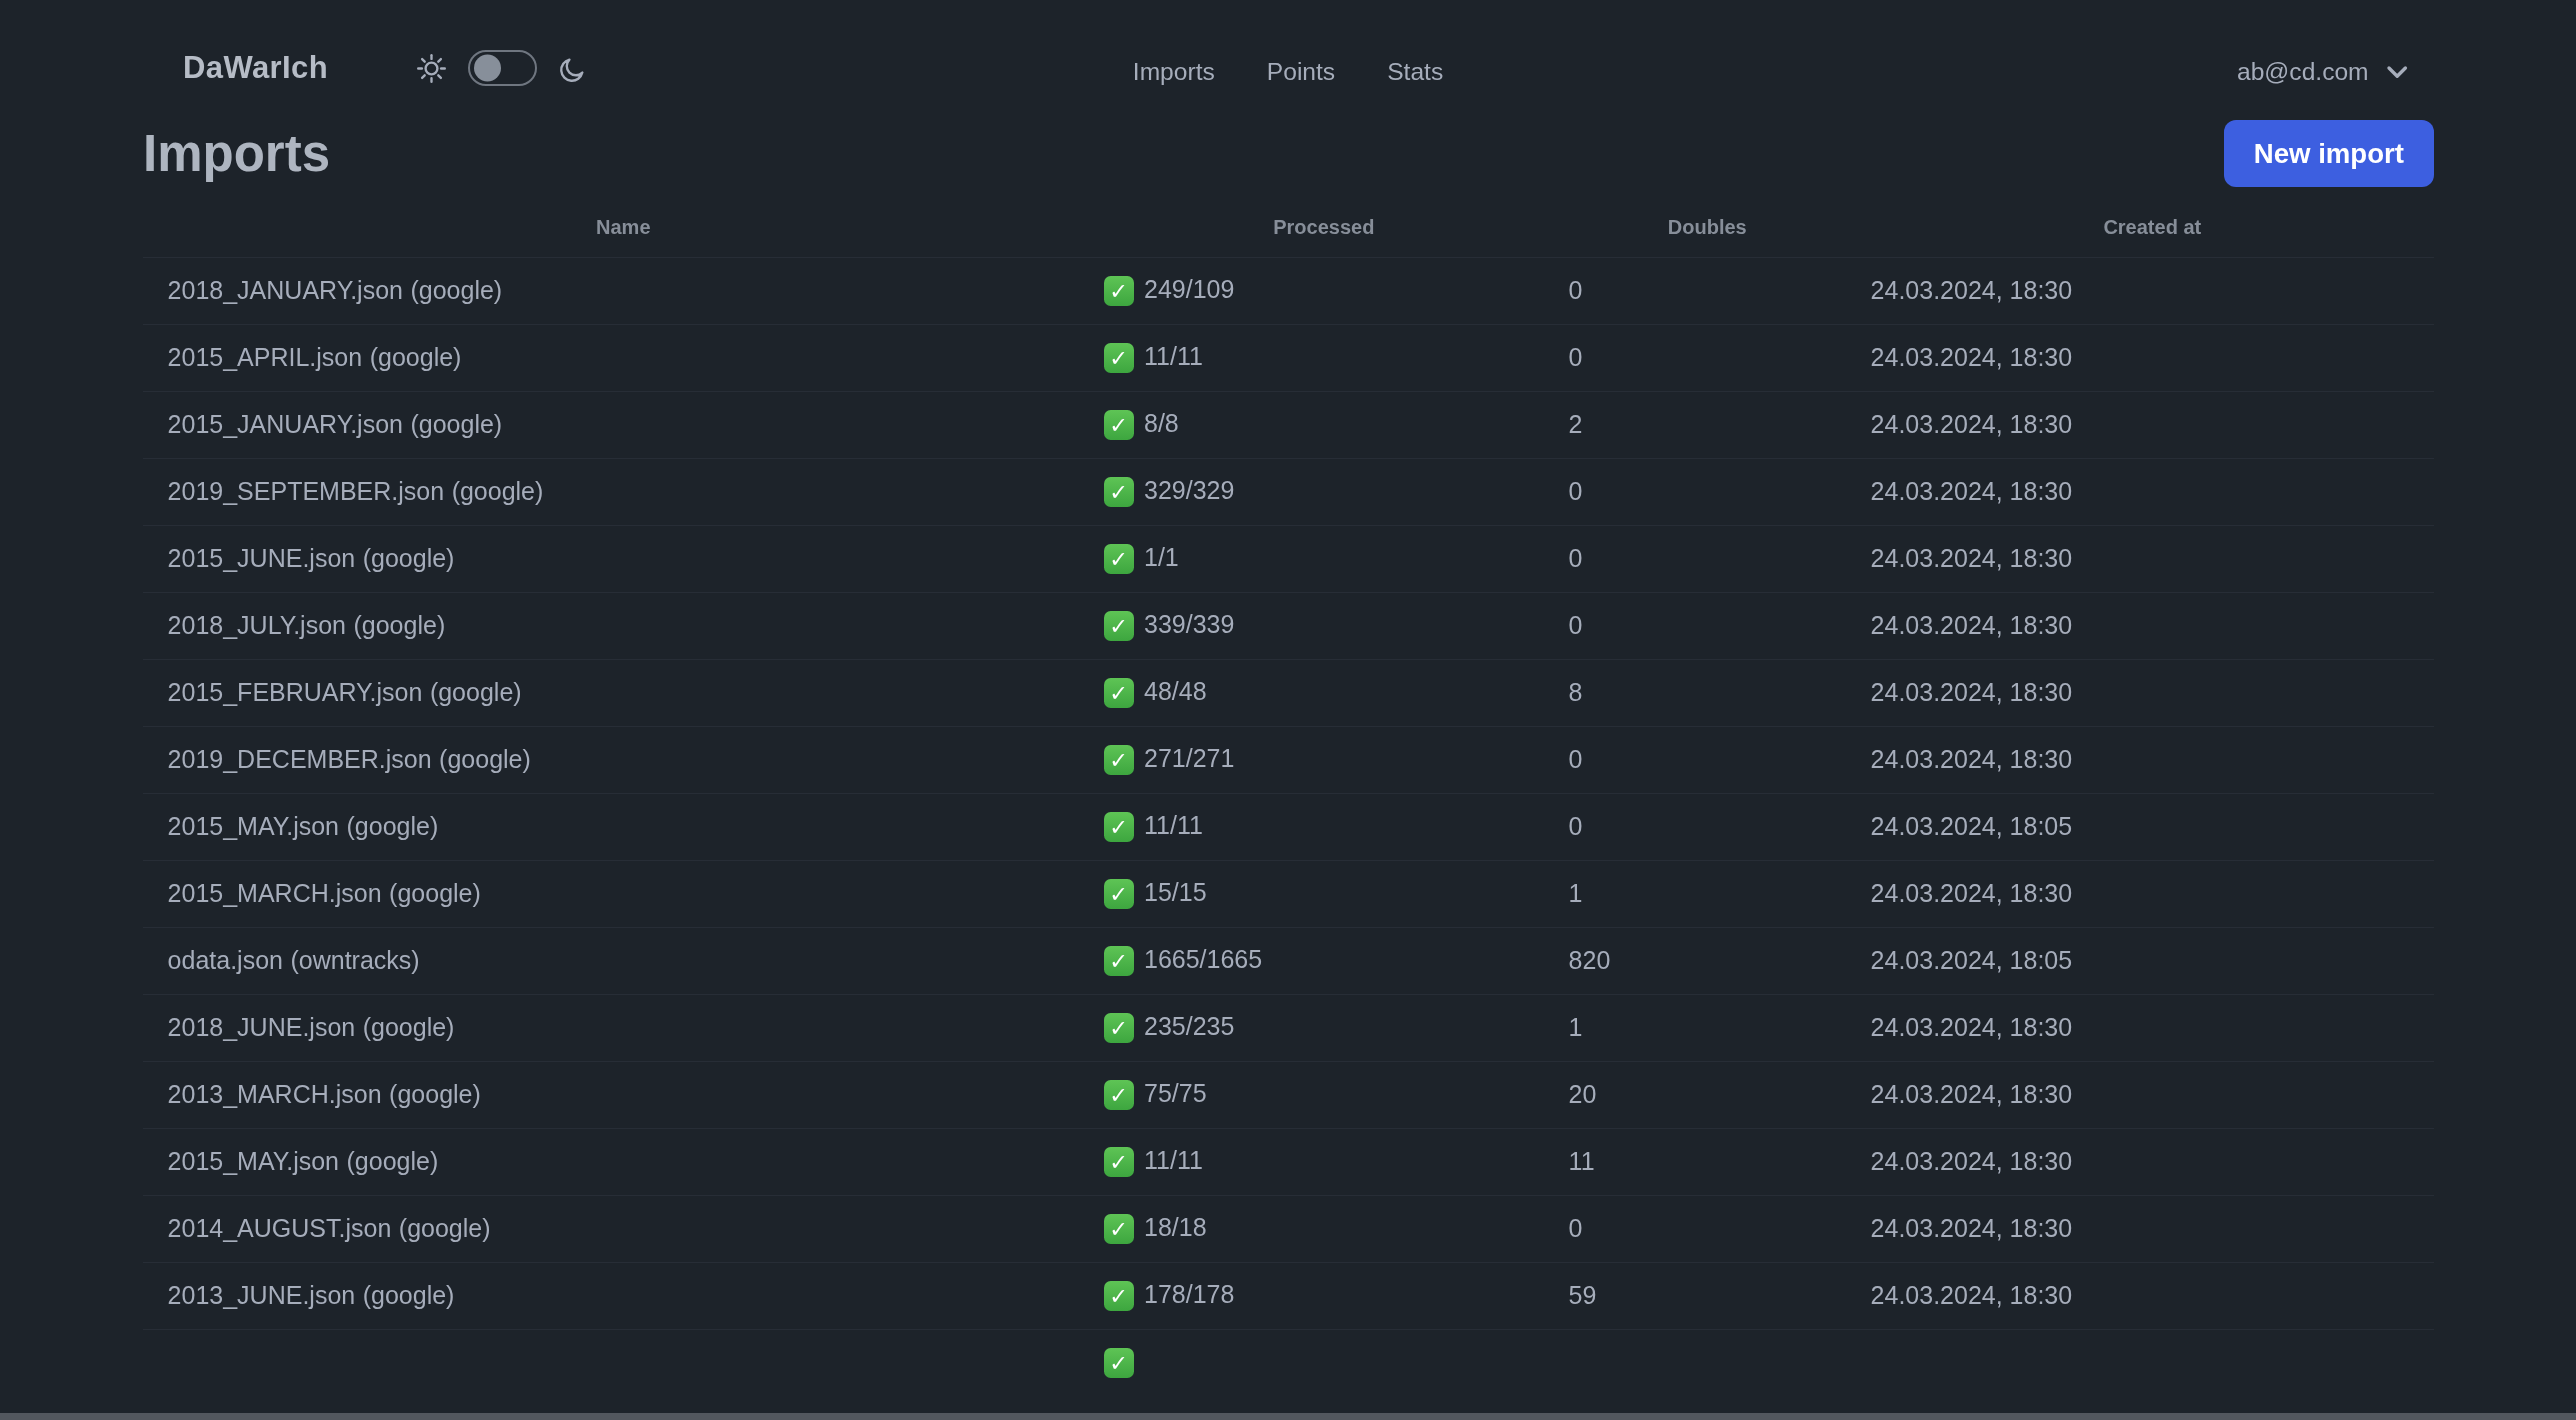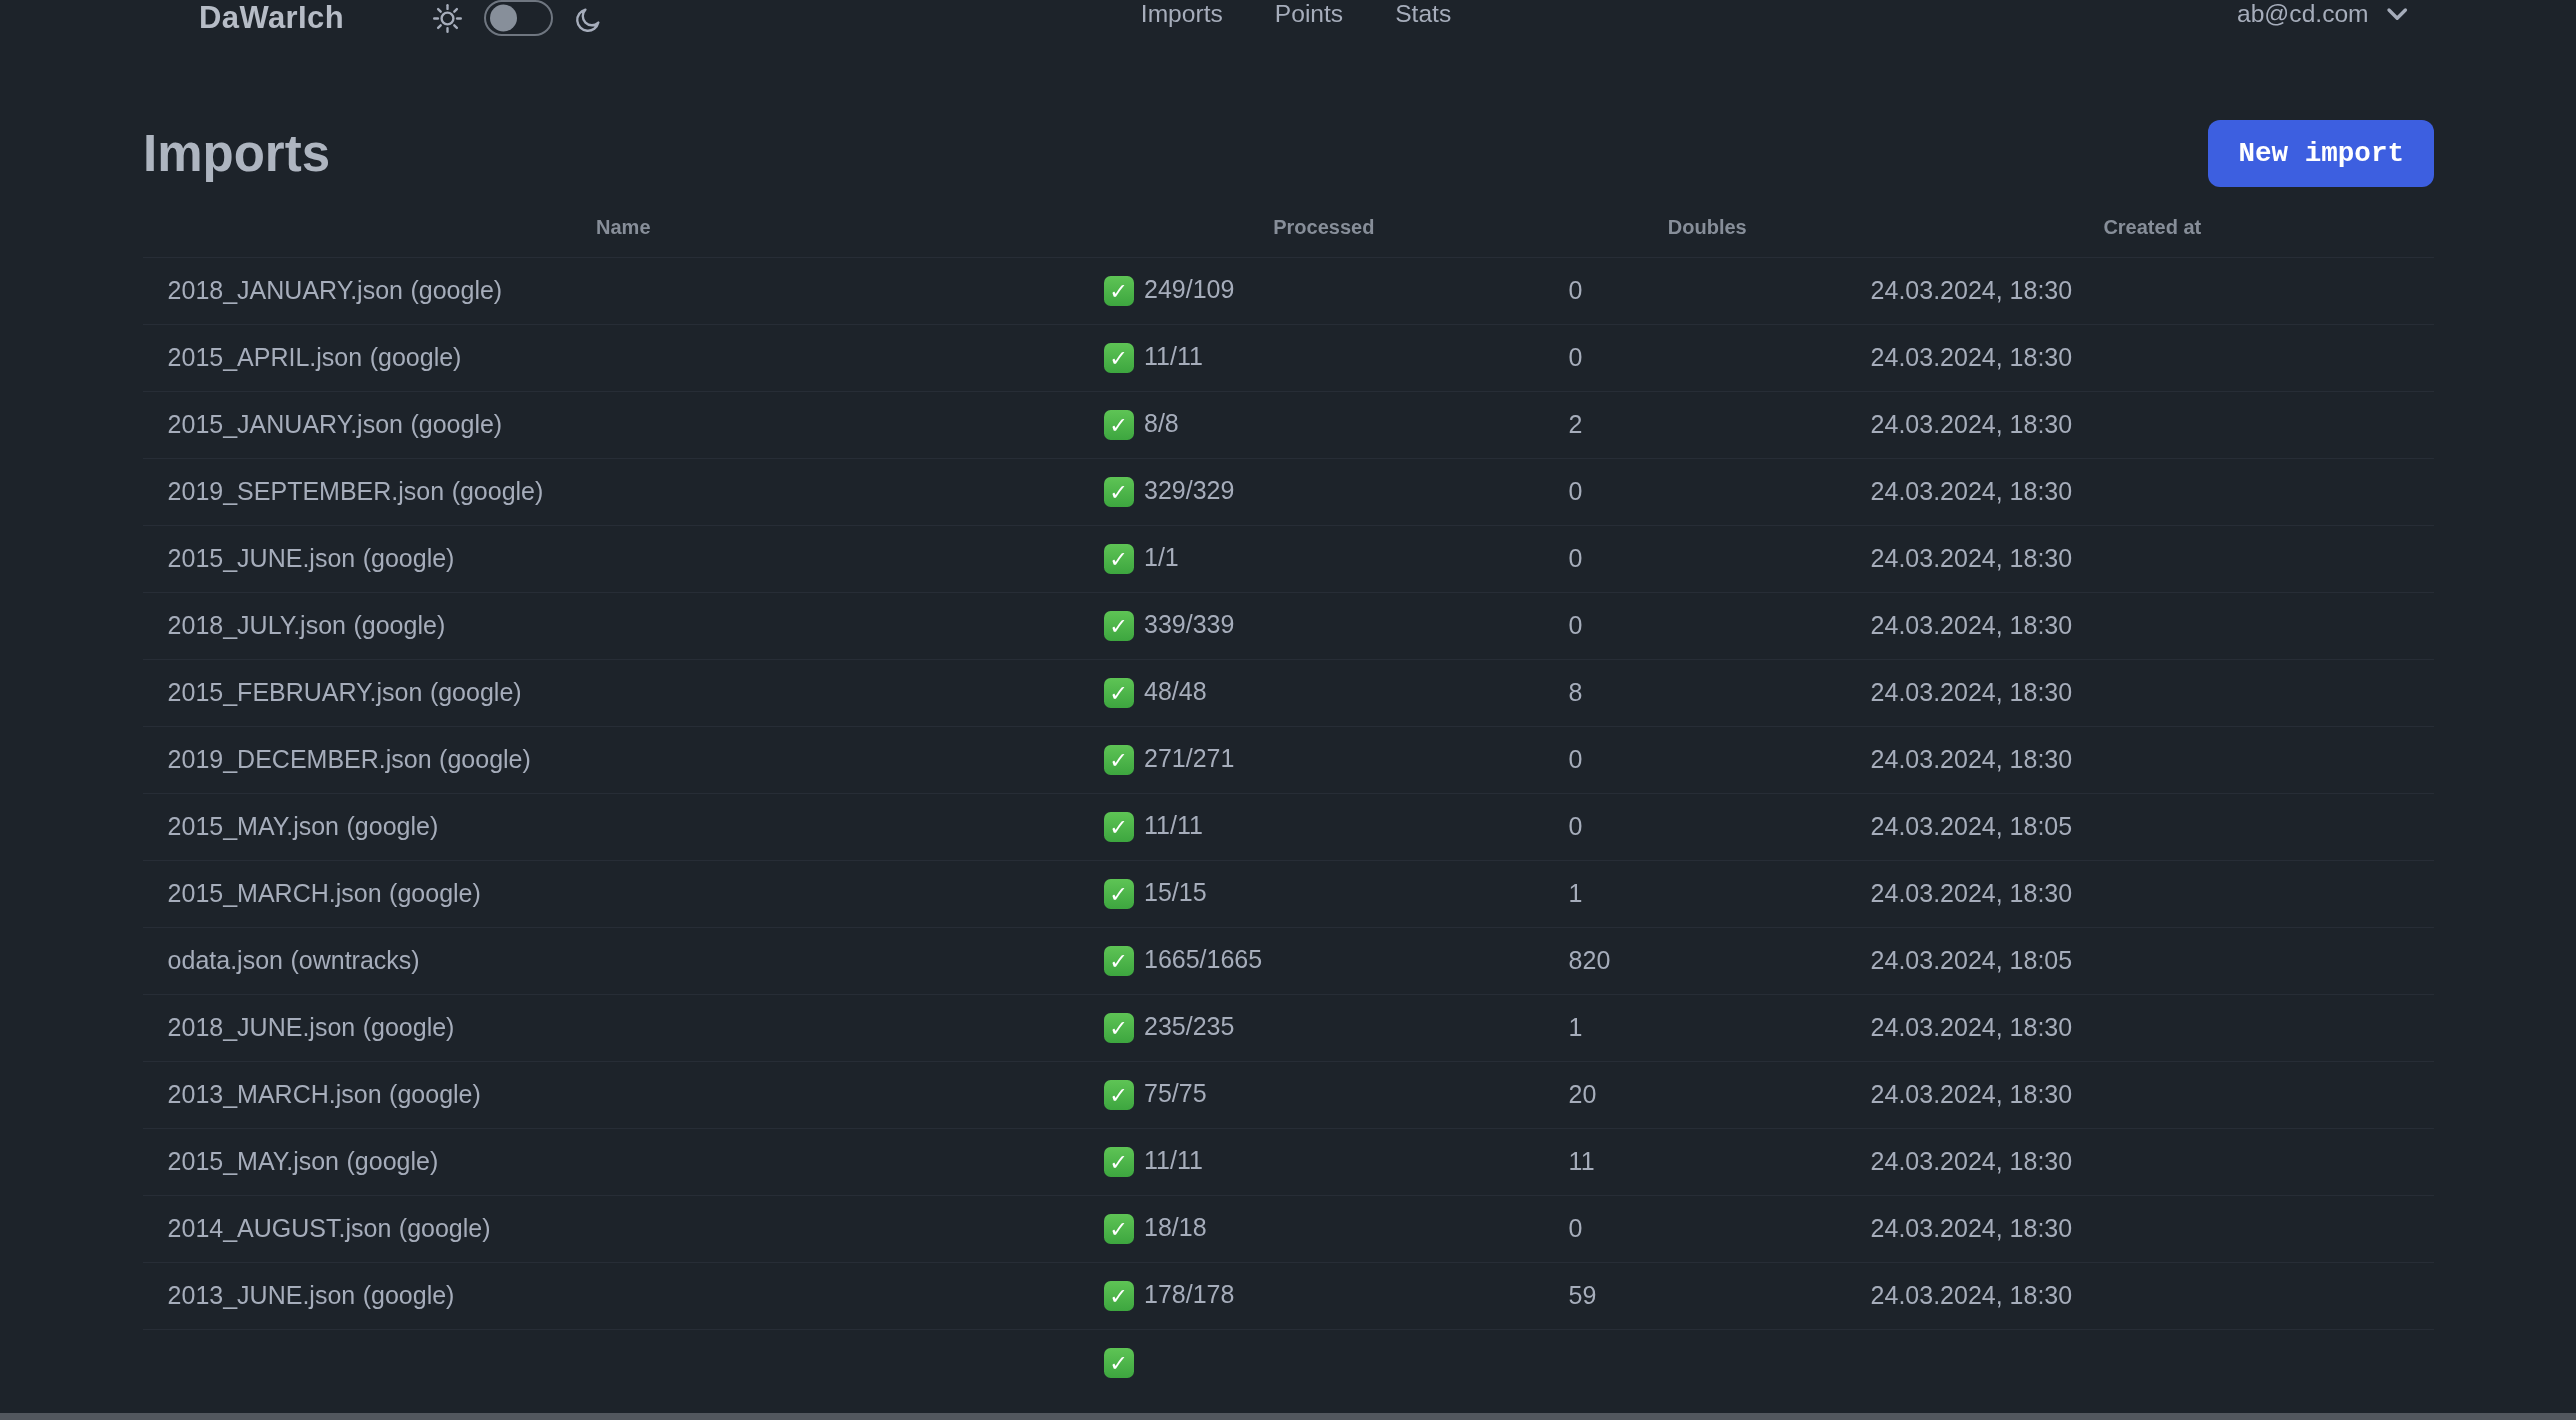--- a/index.html
+++ b/index.html
@@ -6,24 +6,23 @@
   html,body {
     width:2576px; height:1421px;
     overflow:hidden;
     background:#1d232a;
     color:#a6adbb;
     font-family:"Liberation Sans","DejaVu Sans",sans-serif;
   }
   
   .navbar {
     height:86px;
-    display:flex; align-items:flex-start;
+    display:flex; align-items:flex-end;
     padding:0 168px 0 183px;
     position:relative;
-    margin-left:16px;
   }
   .logo {
     font-size:31px; font-weight:700; color:#b6bcc6; letter-spacing:0.4px;
     cursor:pointer; text-decoration:none;
   }
   .theme-group { display:flex; align-items:center; gap:21px; margin-left:88px; }
   .icon-stroke { stroke:#a6adbb; fill:none; stroke-width:3.2; stroke-linecap:round; stroke-linejoin:round; }
   .toggle {
     width:69px; height:36px; border:2.2px solid #6f7680; border-radius:19.4px;
     position:relative; background:transparent; cursor:pointer;
@@ -40,21 +39,21 @@
   .account {
     margin-left:auto; display:flex; align-items:center; gap:17px;
     font-size:24.6px; color:#a6adbb; cursor:pointer;
   }
   
   main { padding:0 142px 0 143px; }
   .page-head { display:flex; justify-content:space-between; align-items:center; margin-top:34px; }
   h1 { font-size:51px; font-weight:700; color:#aeb5c0; }
   .btn-primary {
     background:#3d5fe0; color:#ffffff;
-    font-family:Liberation Mono, monospace; font-size:27.6px; font-weight:600;
+    font-family:Liberation Sans, sans-serif; font-size:27.6px; font-weight:600;
     border:none; border-radius:12px; height:67px; padding:0 30px;
     cursor:pointer;
   }
   
   table { width:100%; border-collapse:collapse; table-layout:fixed; margin-top:12px; }
   col.c-name    { width:936px; }
   col.c-proc    { width:465px; }
   col.c-doubles { width:302px; }
   th {
     text-align:center; font-size:20px; font-weight:700; color:#878e99;

